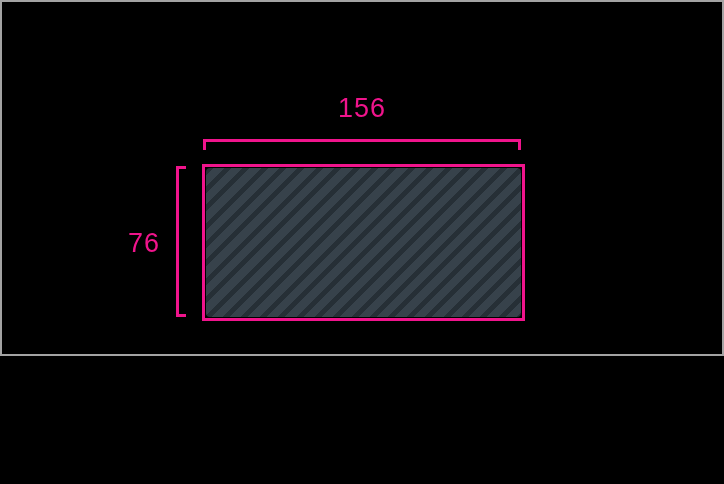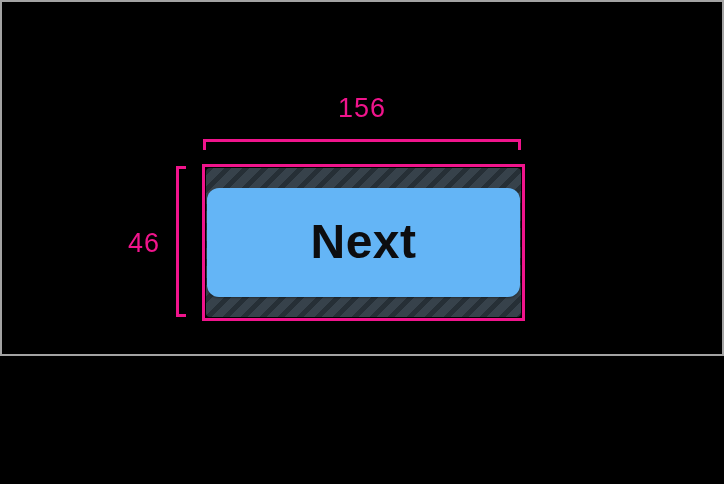--- a/index.html
+++ b/index.html
@@ -121,27 +121,24 @@
 </style>
 </head>
 <body>
 
 <div class="device-frame">
 
   <div class="dim-label width">156</div>
 
   <div class="bracket-top"></div>
 
-  <div class="dim-label height">46</div>
+  <div class="dim-label height">76</div>
 
   <div class="bracket-left"></div>
 
   <div class="selection-rect">
 
     <div class="padding-hatch"></div>
 
-    <div class="next-button">
-      <span>Next</span>
-    </div>
 
   </div>
 
 </div>
 
 </body></html>

